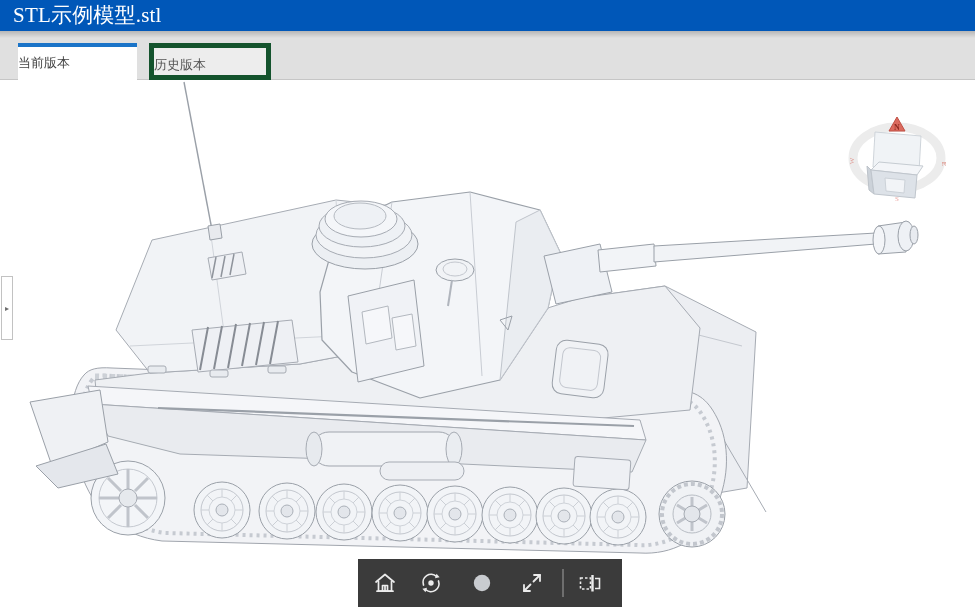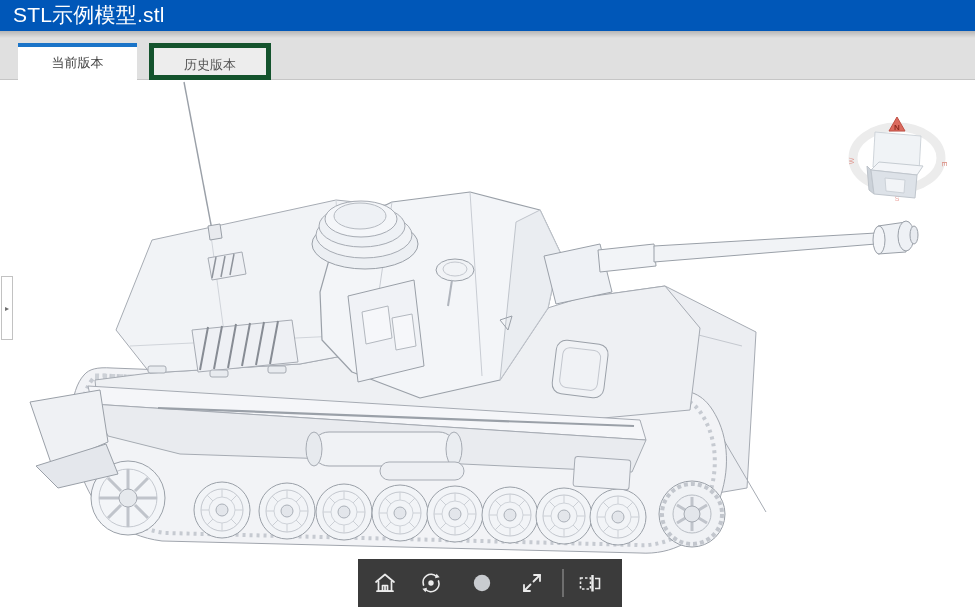--- a/index.html
+++ b/index.html
@@ -1,29 +1,29 @@
 <!DOCTYPE html>
 <html><head>
 <meta charset="utf-8">
 <style>
   html,body{margin:0;padding:0;background:#fff;}
   .app{position:relative;width:975px;height:612px;overflow:hidden;background:#0369a1;
-       font-family:Liberation Sans, sans-serif;}
+       font-family:Liberation Serif, serif;}
 
   
   .titlebar{position:absolute;left:0;top:0;width:975px;height:31px;background:#0057B8;}
   .titlebar .title{position:absolute;left:13px;top:1px;color:#ffffff;font-size:21px;
                    font-weight:500;letter-spacing:.2px;white-space:nowrap;}
 
   
   .tabstrip{position:absolute;left:0;top:31px;width:975px;height:49px;background:#e0e0e0;
             border-bottom:1px solid #c6c6c6;box-sizing:border-box;}
   .tabstrip::before{content:"";position:absolute;left:0;top:0;width:100%;height:7px;
             background:linear-gradient(#b6b6b6,rgba(224,224,224,0));}
-  .tab{position:absolute;box-sizing:border-box;text-align:center;font-size:13px;color:#444;
+  .tab{position:absolute;box-sizing:border-box;font-size:13px;color:#444;
        cursor:pointer;}
   .tab.active{left:18px;top:12px;width:119px;height:38px;background:#ffffff;
        border-top:4px solid #1B74C8;line-height:31px;z-index:2;}
   .tab.inactive{left:149px;top:12px;width:122px;height:37px;background:#ededed;
        border:5px solid #14532d;line-height:33px;color:#555;}
 
   
   .viewport{position:absolute;left:0;top:80px;width:975px;height:532px;background:#ffffff;}
   .model-svg{position:absolute;left:0;top:0;}
 

